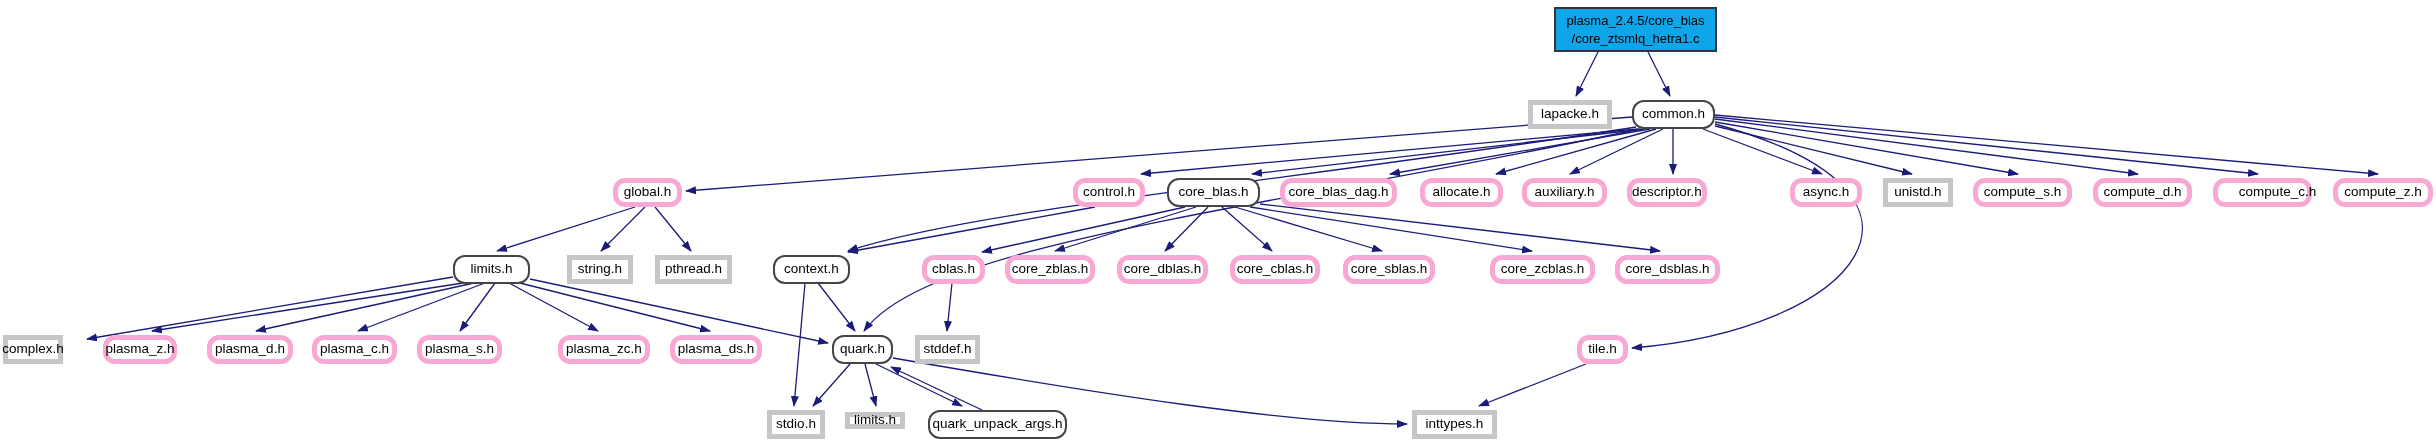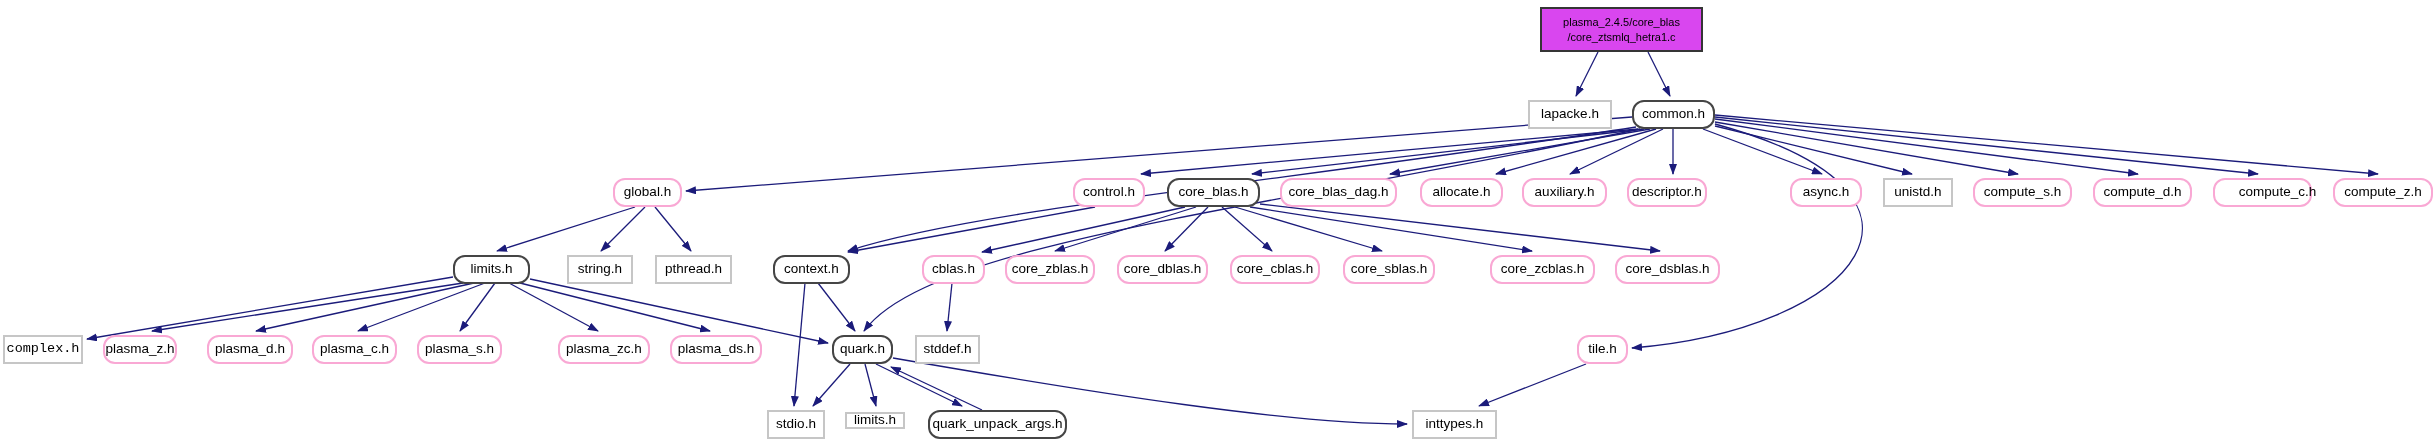--- a/index.html
+++ b/index.html
@@ -1,22 +1,22 @@
 <!DOCTYPE html>
 <html><head>
 <meta charset="utf-8">
 <style>
   html,body{margin:0;padding:0;background:#ffffff;}
   #stage{position:relative;width:2436px;height:445px;background:#ffffff;overflow:hidden;
          font-family:"Liberation Sans","DejaVu Sans",sans-serif;}
   #edges{position:absolute;left:0;top:0;width:2436px;height:445px;}
   .node{position:absolute;display:flex;align-items:center;justify-content:center;
         text-align:center;font-size:13.5px;color:#000;background:#fff;
-        border:2px solid #f9a8d4;box-sizing:border-box;white-space:pre-line;line-height:1.35;}
-  .node.main{background:#d946ef;border:2px solid #353535;font-size:11px;}
+        border:5px solid #f9a8d4;box-sizing:border-box;white-space:pre-line;line-height:1.35;}
+  .node.main{background:#0ea5e9;border:2px solid #353535;font-size:13px;margin-left:14px;}
   .node.strong{border-width:2px;border-color:#454545;}
   .node.ext{border-color:#c6c6c6;}
   .node[data-interactable="true"]{cursor:pointer;border-radius:12px;}
 </style>
 </head>
 <body>
 
 <div id="stage" data-interactable="false">
   <svg id="edges" data-interactable="false" xmlns="http://www.w3.org/2000/svg" viewBox="0 0 2436 445">
       <defs>
@@ -92,21 +92,21 @@
     <div class="node ext" data-interactable="false" style="left: 567px; top: 255px; width: 66px; height: 29px;">string.h</div>
     <div class="node ext" data-interactable="false" style="left: 655px; top: 255px; width: 77px; height: 29px;">pthread.h</div>
     <div class="node strong" data-interactable="true" style="left: 773px; top: 255px; width: 77px; height: 29px;">context.h</div>
     <div class="node normal" data-interactable="true" style="left: 922px; top: 255px; width: 63px; height: 29px;">cblas.h</div>
     <div class="node normal" data-interactable="true" style="left: 1005px; top: 255px; width: 90px; height: 29px;">core_zblas.h</div>
     <div class="node normal" data-interactable="true" style="left: 1117px; top: 255px; width: 91px; height: 29px;">core_dblas.h</div>
     <div class="node normal" data-interactable="true" style="left: 1230px; top: 255px; width: 90px; height: 29px;">core_cblas.h</div>
     <div class="node normal" data-interactable="true" style="left: 1343px; top: 255px; width: 92px; height: 29px;">core_sblas.h</div>
     <div class="node normal" data-interactable="true" style="left: 1490px; top: 255px; width: 105px; height: 29px;">core_zcblas.h</div>
     <div class="node normal" data-interactable="true" style="left: 1615px; top: 255px; width: 105px; height: 29px;">core_dsblas.h</div>
-    <div class="node ext" data-interactable="false" style="left: 3px; top: 335px; width: 80px; height: 29px; font-family: Liberation Mono, monospace;">complex.h</div>
+    <div class="node ext" data-interactable="false" style="left: 3px; top: 335px; width: 60px; height: 29px;">complex.h</div>
     <div class="node normal" data-interactable="true" style="left: 103px; top: 335px; width: 74px; height: 29px;">plasma_z.h</div>
     <div class="node normal" data-interactable="true" style="left: 207px; top: 335px; width: 86px; height: 29px;">plasma_d.h</div>
     <div class="node normal" data-interactable="true" style="left: 312px; top: 335px; width: 85px; height: 29px;">plasma_c.h</div>
     <div class="node normal" data-interactable="true" style="left: 417px; top: 335px; width: 85px; height: 29px;">plasma_s.h</div>
     <div class="node normal" data-interactable="true" style="left: 558px; top: 335px; width: 92px; height: 29px;">plasma_zc.h</div>
     <div class="node normal" data-interactable="true" style="left: 670px; top: 335px; width: 92px; height: 29px;">plasma_ds.h</div>
     <div class="node strong" data-interactable="true" style="left: 832px; top: 335px; width: 61px; height: 29px;">quark.h</div>
     <div class="node ext" data-interactable="false" style="left: 915px; top: 335px; width: 65px; height: 29px;">stddef.h</div>
     <div class="node normal" data-interactable="true" style="left: 1577px; top: 335px; width: 51px; height: 29px;">tile.h</div>
     <div class="node ext" data-interactable="false" style="left: 767px; top: 410px; width: 58px; height: 29px;">stdio.h</div>

